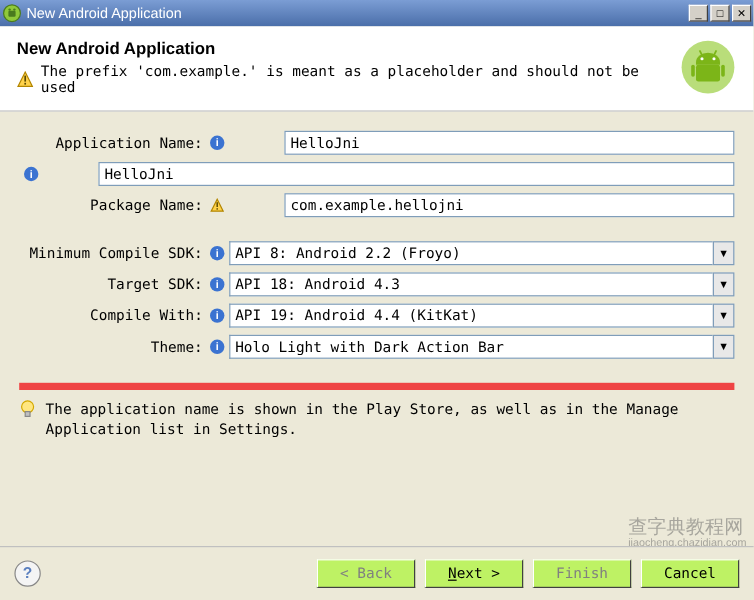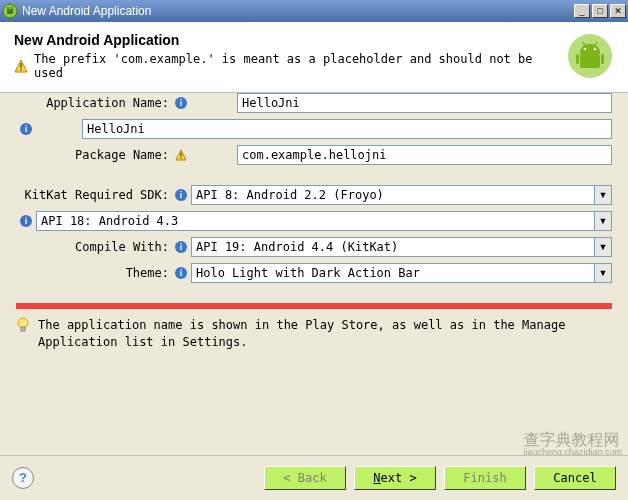--- a/index.html
+++ b/index.html
@@ -53,21 +53,21 @@
   color: #000;
   margin-bottom: 4px;
 }
 .banner .warn-line { display: flex; align-items: center; gap: 6px; justify-content: space-between; }
 .banner .warn-text { font-family: monospace; font-size: 12px; color: #000; }
 .banner-icon {
   width: 48px; height: 48px;
   margin-left: 10px;
 }
 .form-area {
-  padding: 0 16px 8px 16px;
+  padding: 16px 16px 8px 16px;
 }
 .row {
   display: flex;
   align-items: center;
   margin-bottom: 6px;
 }
 .row .lbl {
   width: 155px;
   text-align: right;
   padding-right: 2px;
@@ -260,29 +260,30 @@
         <rect x="5.4" y="3.5" width="1.2" height="4" fill="#5a4a00"></rect>
         <rect x="5.4" y="8.5" width="1.2" height="1.2" fill="#5a4a00"></rect>
       </svg>
     </span>
     <input class="txt-input" value="com.example.hellojni" style="">
   </div>
 
   <div class="gap"></div>
 
   <div class="row">
-    <span class="lbl">KitKat Required SDK:</span>
+    <span class="lbl">Minimum Compile SDK:</span>
     <span class="info-ic">i</span>
     <div class="combo">
       <div class="combo-txt">API 8: Android 2.2 (Froyo)</div>
       <div class="combo-btn">▼</div>
     </div>
   </div>
 
   <div class="row">
+    <span class="lbl">Target SDK:</span>
     <span class="info-ic">i</span>
     <div class="combo">
       <div class="combo-txt">API 18: Android 4.3</div>
       <div class="combo-btn">▼</div>
     </div>
   </div>
 
   <div class="row">
     <span class="lbl">Compile With:</span>
     <span class="info-ic">i</span>

